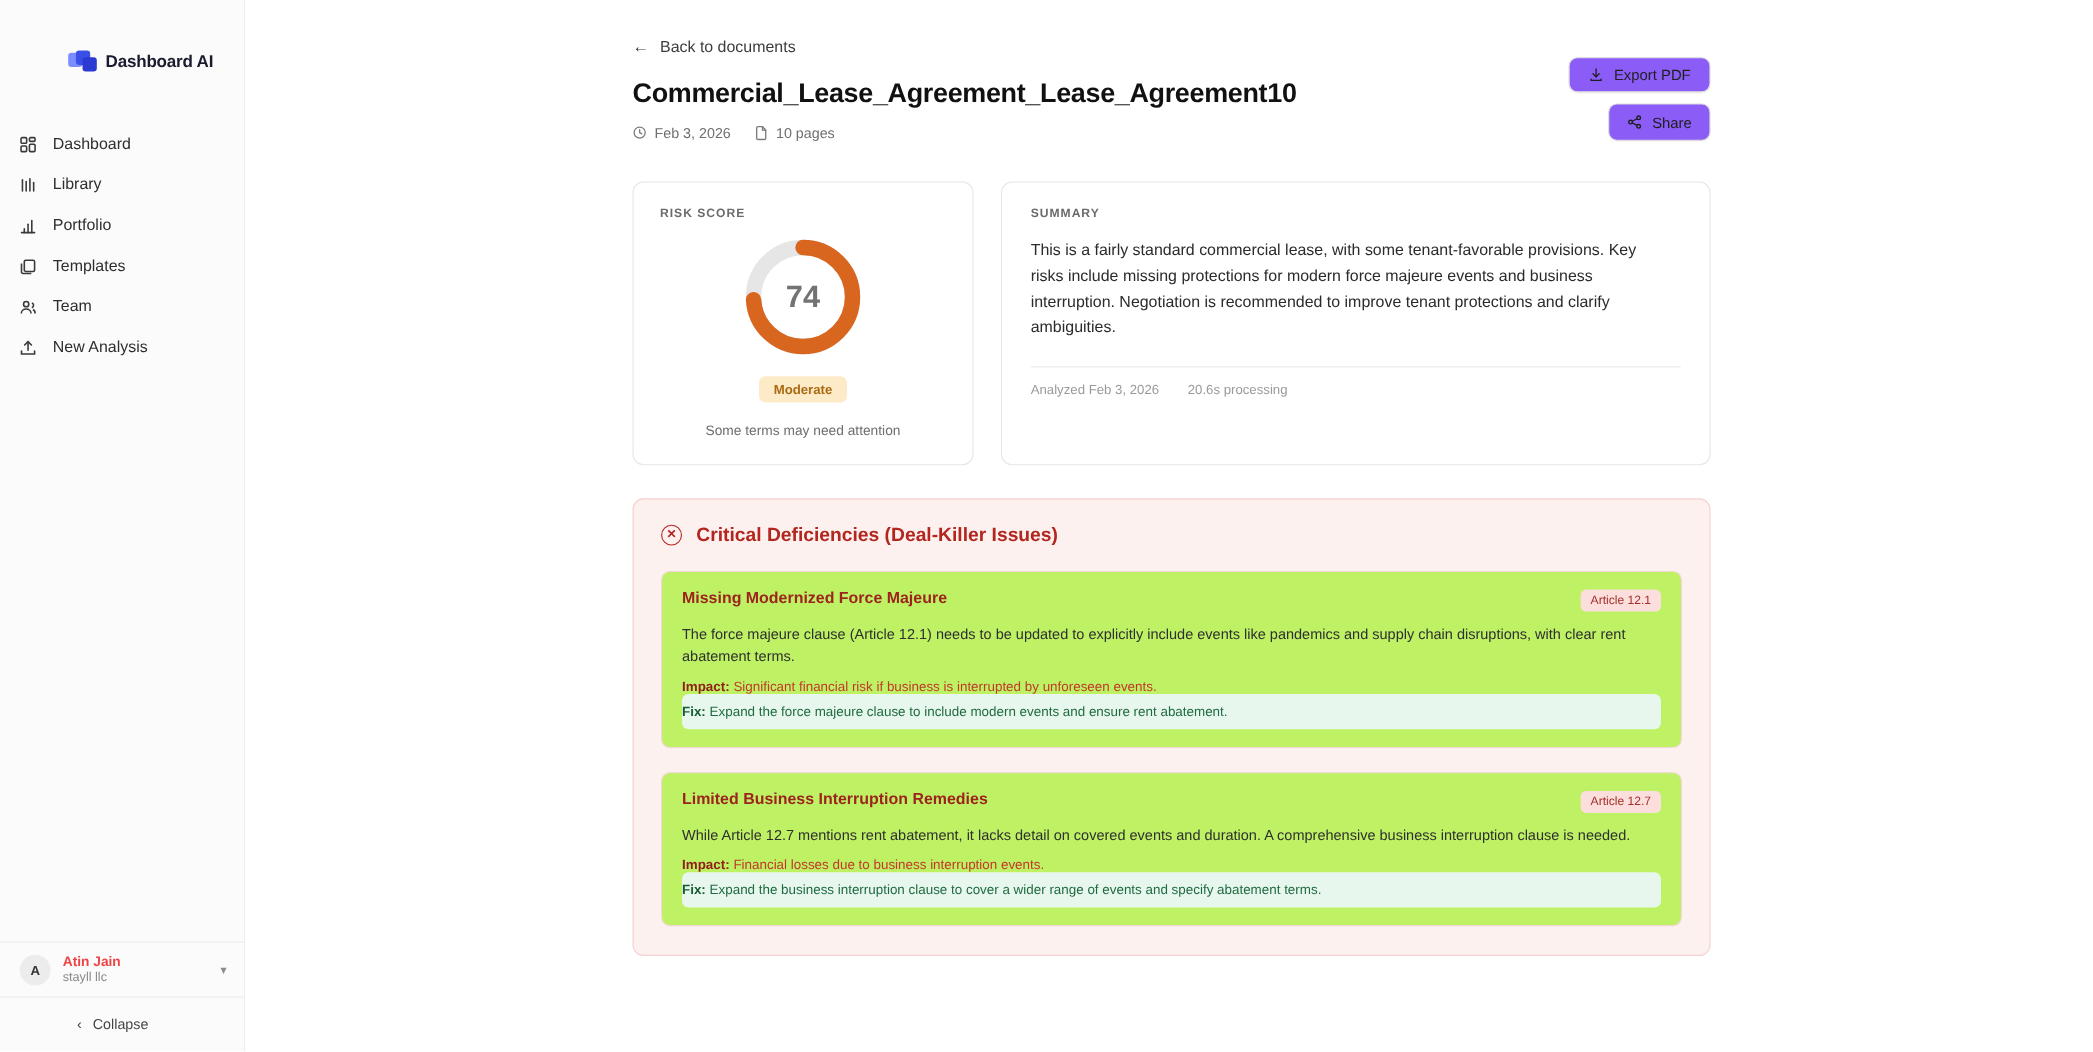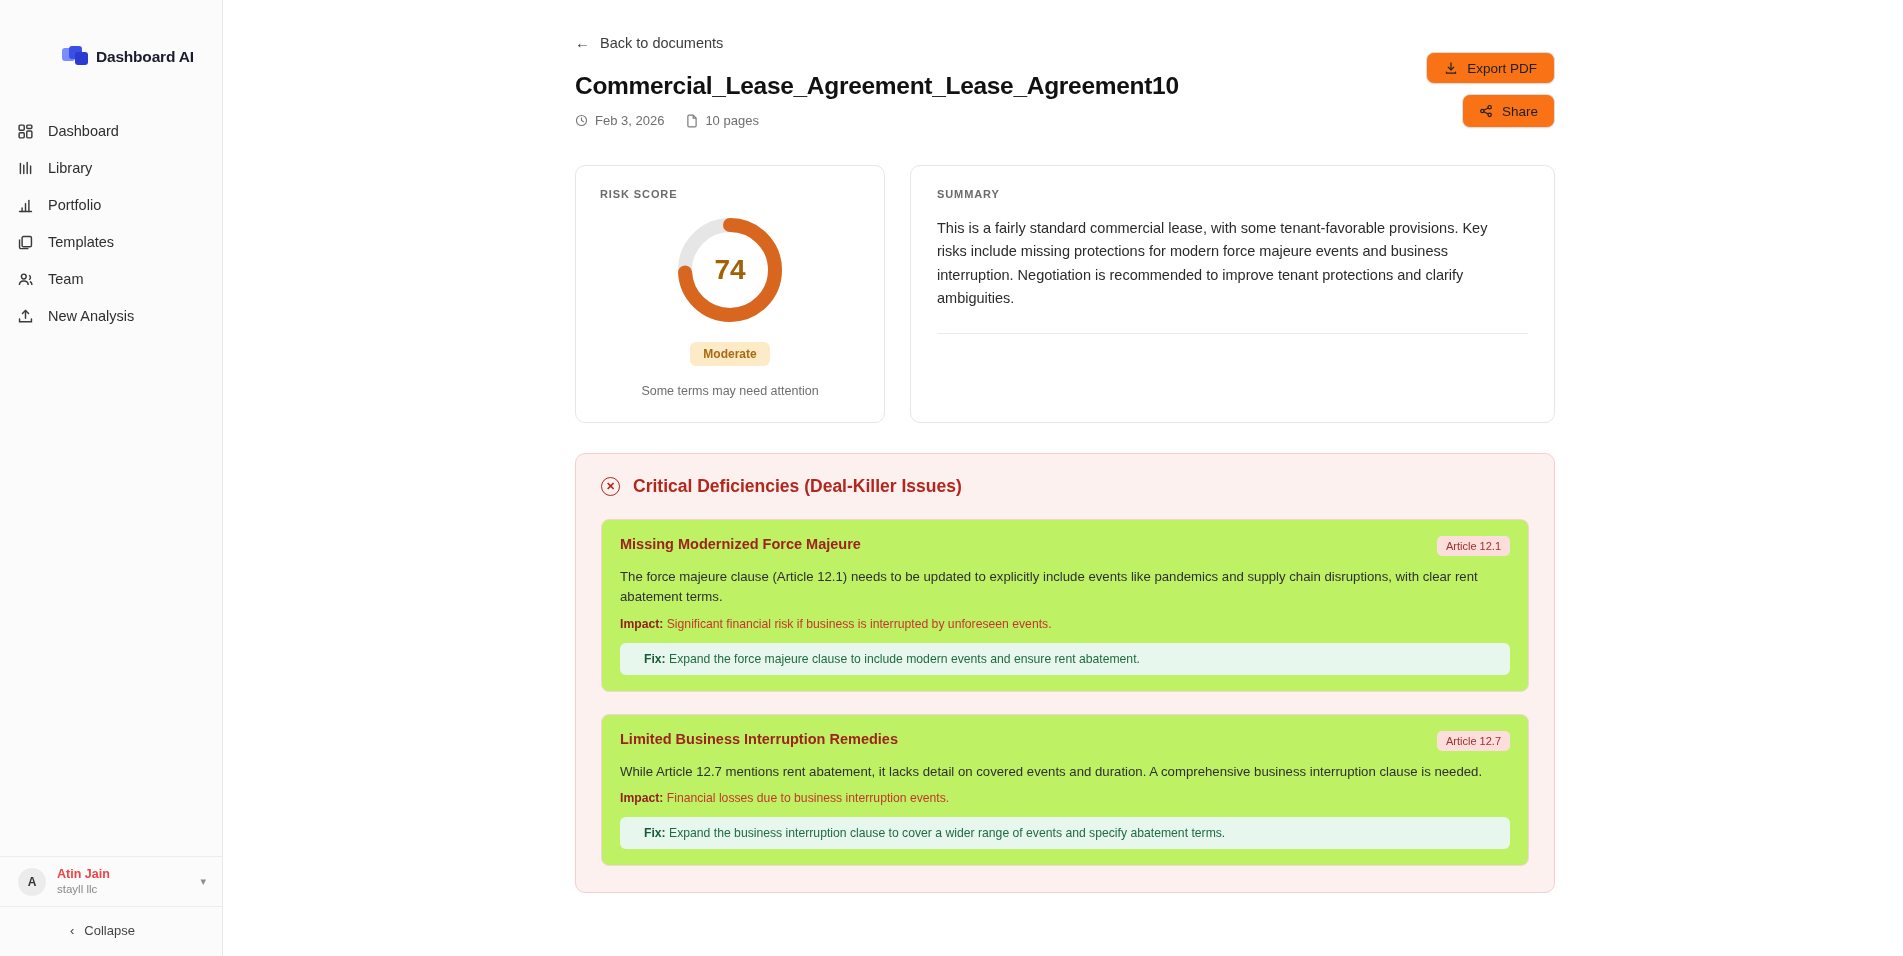--- a/index.html
+++ b/index.html
@@ -170,21 +170,21 @@
     flex-direction: column;
     align-items: flex-end;
     gap: 10px;
   }
   .btn {
     display: inline-flex;
     align-items: center;
     justify-content: center;
     gap: 9px;
     border: 1px solid #dcdcdc;
-    background: #f97316;
+    background: #8b5cf6;
     border-radius: 8px;
     font-size: 13.5px;
     color: #1f1f1f;
     cursor: pointer;
     box-shadow: 0 1px 1px rgba(0,0,0,0.03);
   }
   .btn-export { height: 32px; padding: 0 17px; }
   .btn-share { height: 30px; padding: 16px 16px; }
 
   .cards-row {
@@ -220,21 +220,21 @@
     display: flex; align-items: center; justify-content: center;
     position: relative;
   }
   .gauge-inner {
     width: 80px; height: 80px;
     border-radius: 50%;
     background: #fff;
     display: flex; align-items: center; justify-content: center;
     font-size: 28px;
     font-weight: 700;
-    color: #a16207;
+    color: #737373;
   }
   .badge-moderate {
     margin-top: 18px;
     background: #fdebc8;
     color: #a96a12;
     font-size: 12px;
     font-weight: 600;
     border-radius: 6px;
     padding: 5px 13px;
     text-align: center;
@@ -326,24 +326,24 @@
     color: #2f2f2f;
     max-width: 915px;
   }
   .issue-impact {
     margin-top: 9px;
     font-size: 12.2px;
     color: #c0392b;
   }
   .issue-impact b { color: #8f1f18; }
   .issue-fix {
-    margin-top: 12px;
+    margin-top: 0;
     background: #e8f7ee;
     border-radius: 6px;
-    padding: 9px 24px;
+    padding: 9px 0;
     font-size: 12.2px;
     color: #1f6b40;
   }
   .issue-fix b { color: #155c33; }
   svg { display: block; }
 </style>
 </head>
 <body>
 
 <div class="app">
@@ -520,20 +520,24 @@
               <div class="gauge-inner">74</div>
             </div>
             <div class="badge-moderate">Moderate</div>
             <div class="risk-note">Some terms may need attention</div>
           </section>
 
           <section class="card card-summary">
             <div class="card-label" style="margin-left:0;">SUMMARY</div>
             <p class="summary-text">This is a fairly standard commercial lease, with some tenant-favorable provisions. Key risks include missing protections for modern force majeure events and business interruption. Negotiation is recommended to improve tenant protections and clarify ambiguities.</p>
             <div class="summary-divider"></div>
+            <div class="summary-foot">
+              <span>Analyzed Feb 3, 2026</span>
+              <span>20.6s processing</span>
+            </div>
           </section>
 
         </div>
 
         <section class="crit">
           <div class="crit-head">
             <span class="x-ico">✕</span>
             <span>Critical Deficiencies (Deal-Killer Issues)</span>
           </div>
 

